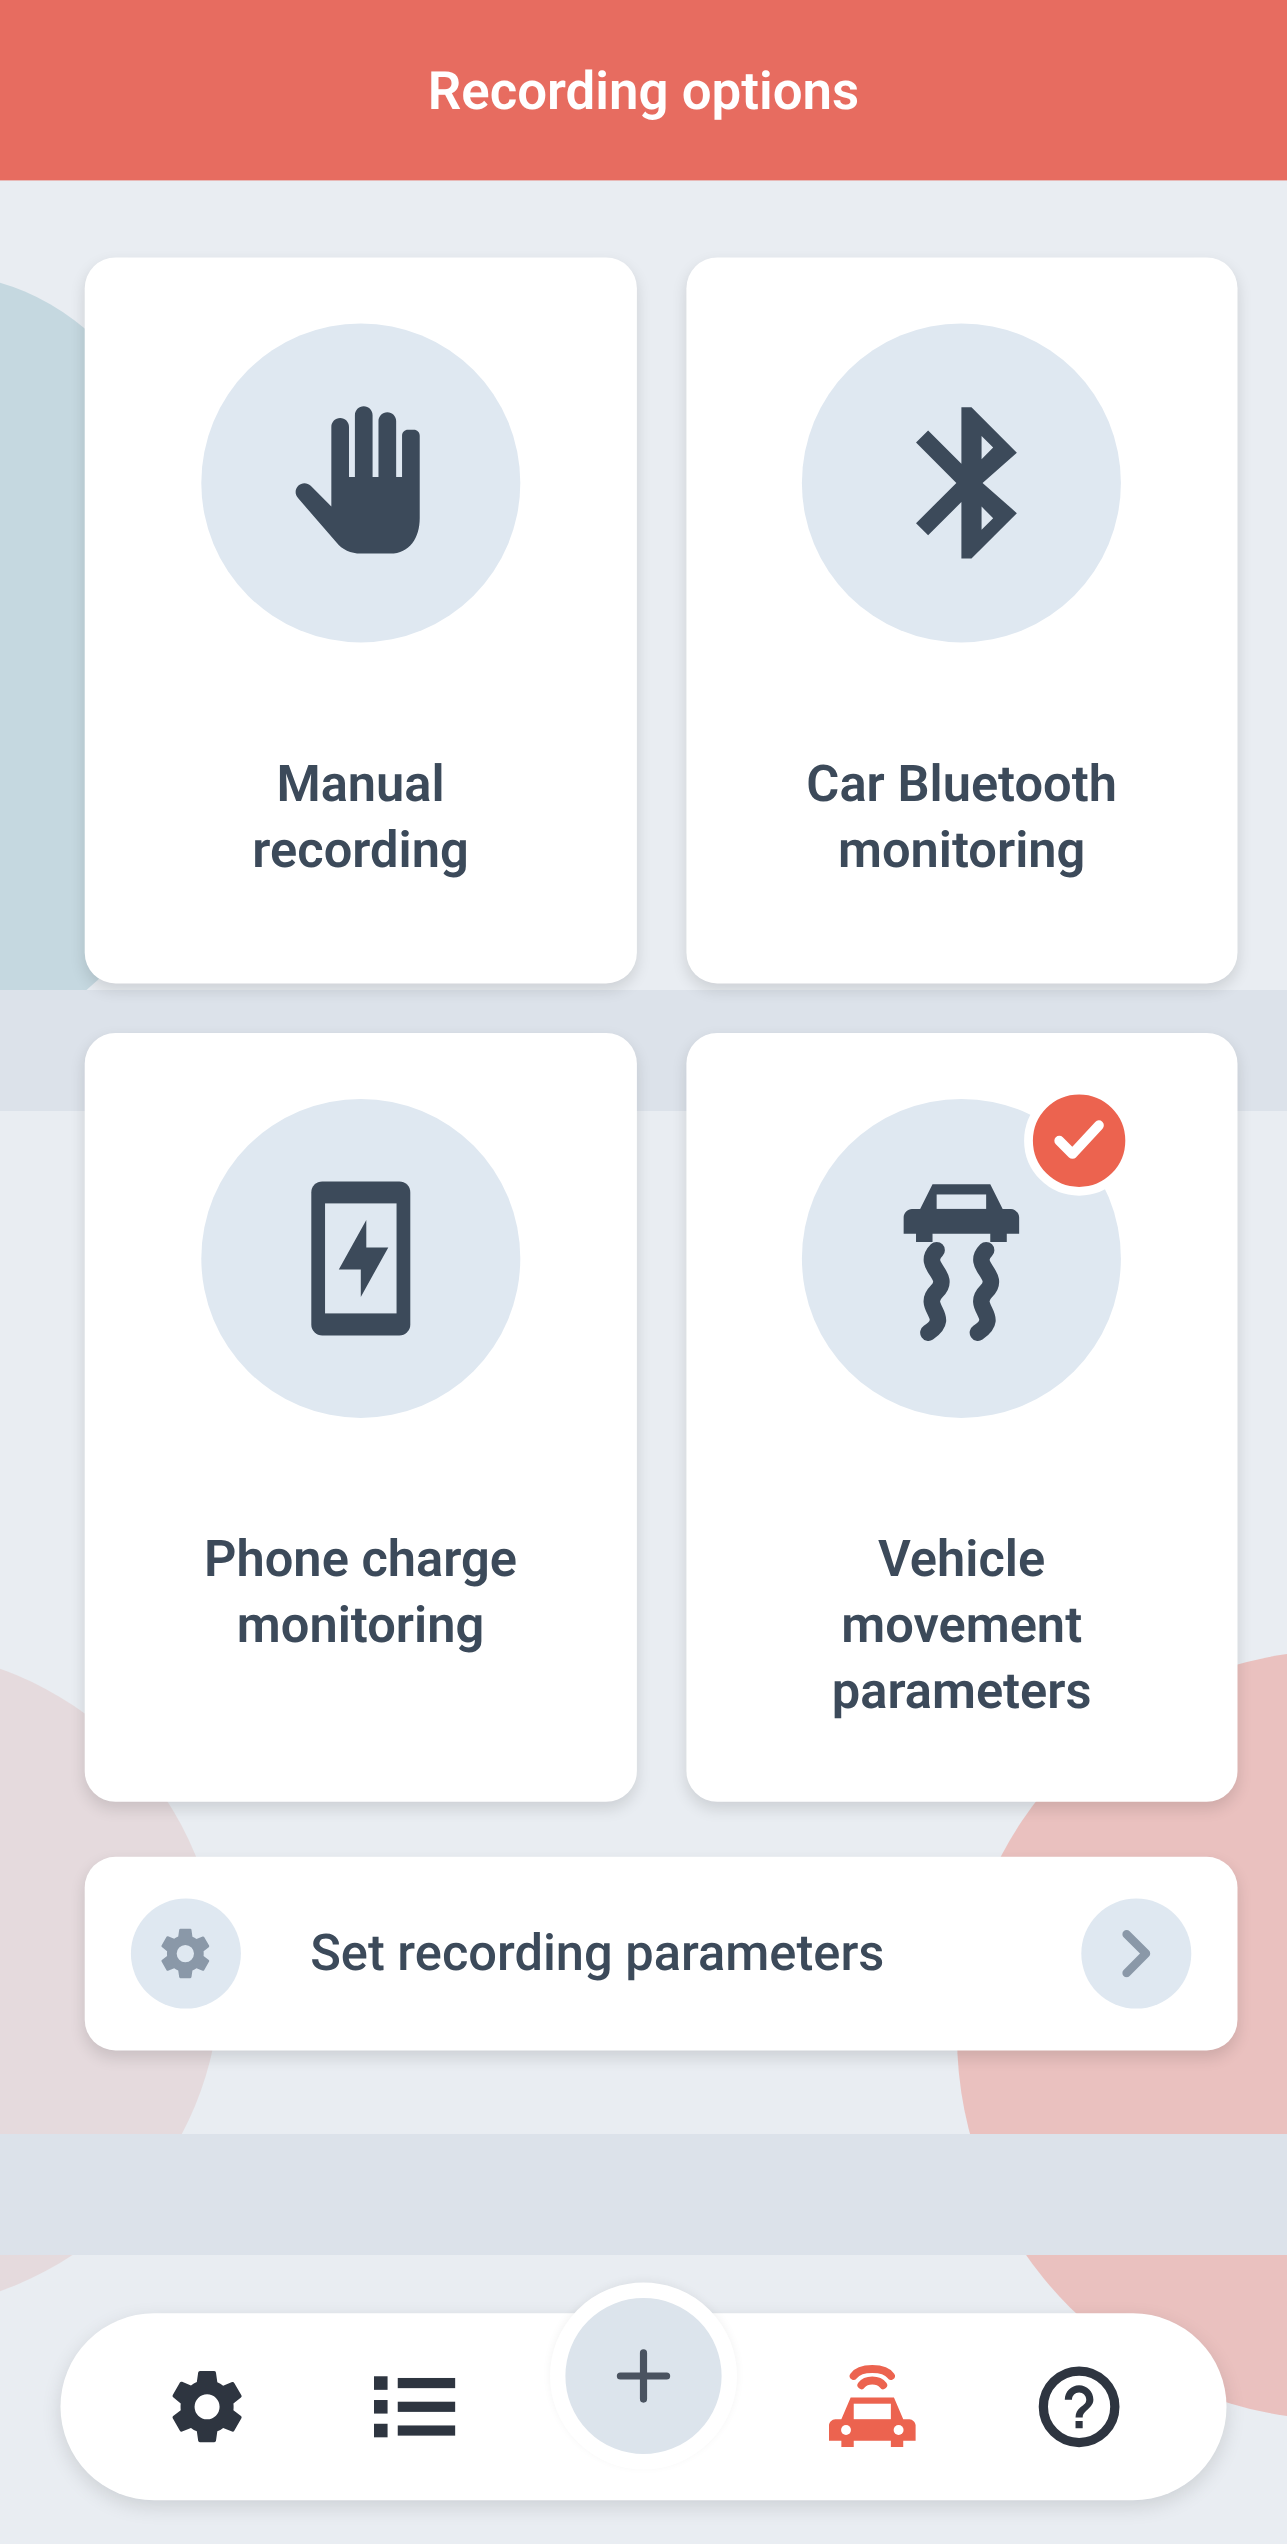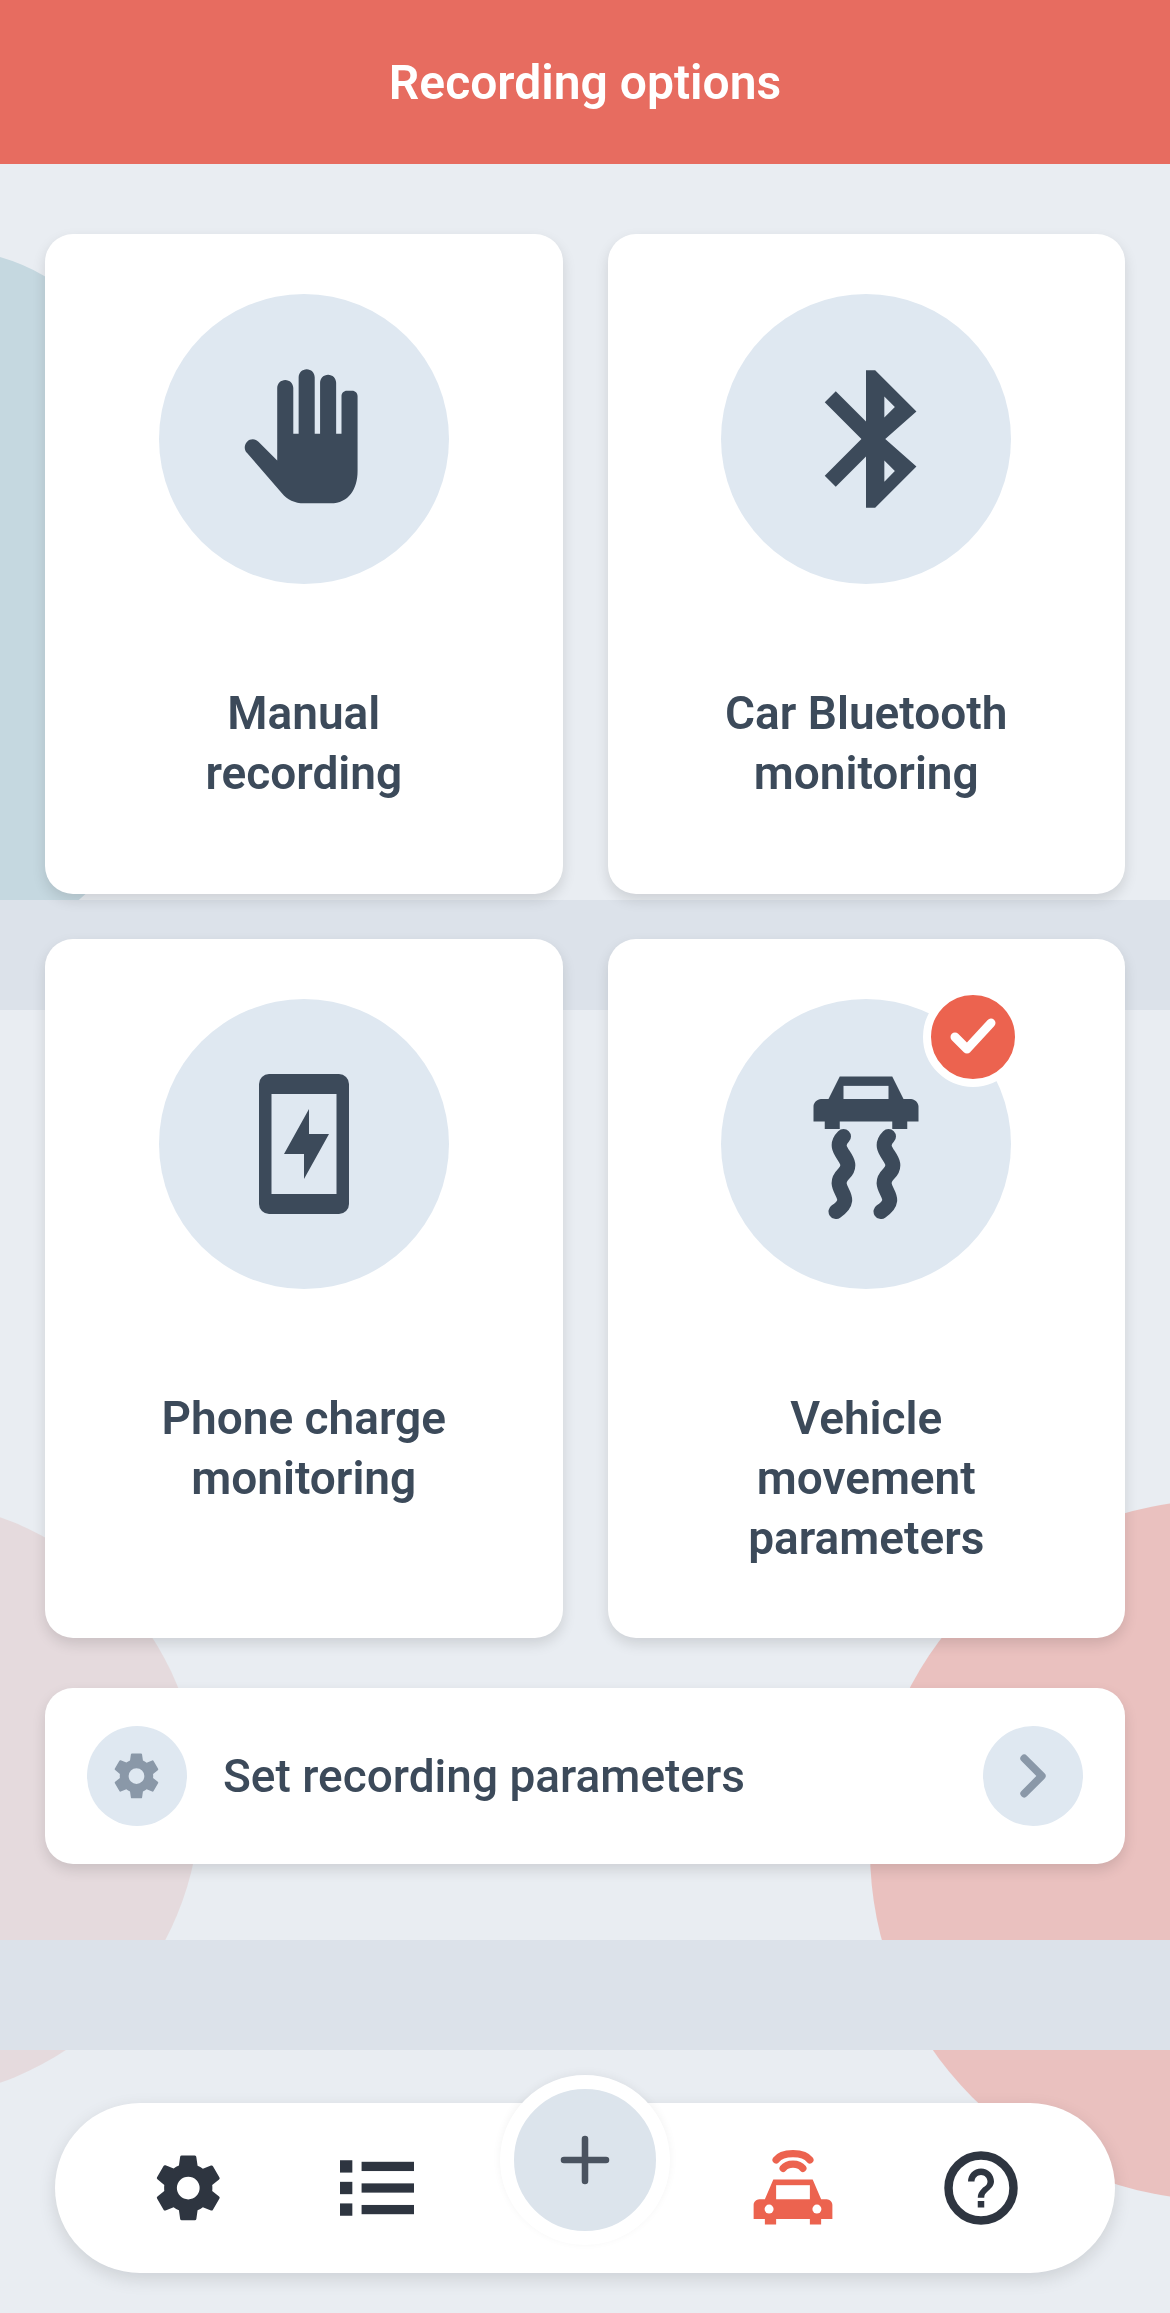--- a/index.html
+++ b/index.html
@@ -66,20 +66,21 @@
     align-items: center;
     justify-content: center;
     font-size: 48px;
     font-weight: 600;
   }
 
   .content {
     position: relative;
     z-index: 2;
     padding: 70px 45px 0 45px;
+    margin-left: 32px;
   }
 
   .grid {
     display: grid;
     grid-template-columns: 1fr 1fr;
     gap: 45px;
   }
 
   .card {
     background: #ffffff;
@@ -129,21 +130,21 @@
   }
 
   .settings-row {
     margin-top: 50px;
     background: #ffffff;
     border-radius: 28px;
     box-shadow: 0 6px 14px rgba(0,0,0,0.12);
     padding: 38px 42px;
     display: flex;
     align-items: center;
-    gap: 36px;
+    gap: 63px;
   }
 
   .small-circle {
     width: 100px;
     height: 100px;
     border-radius: 50%;
     background: #dfe8f1;
     display: flex;
     align-items: center;
     justify-content: center;

